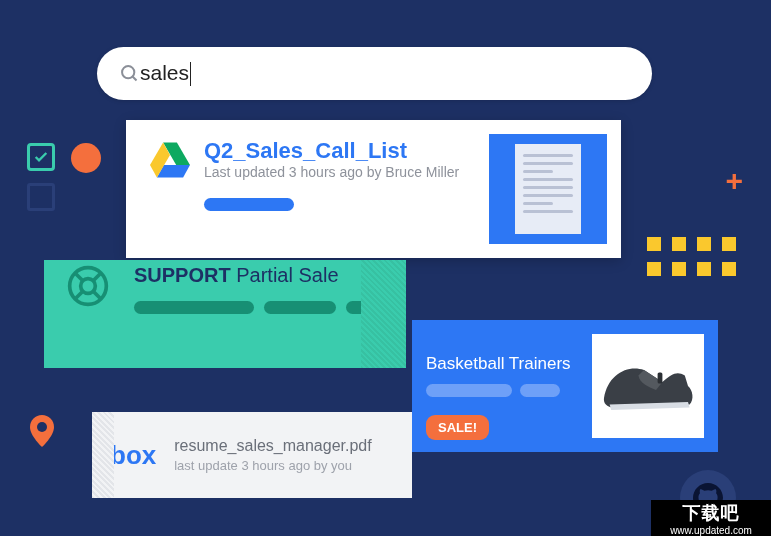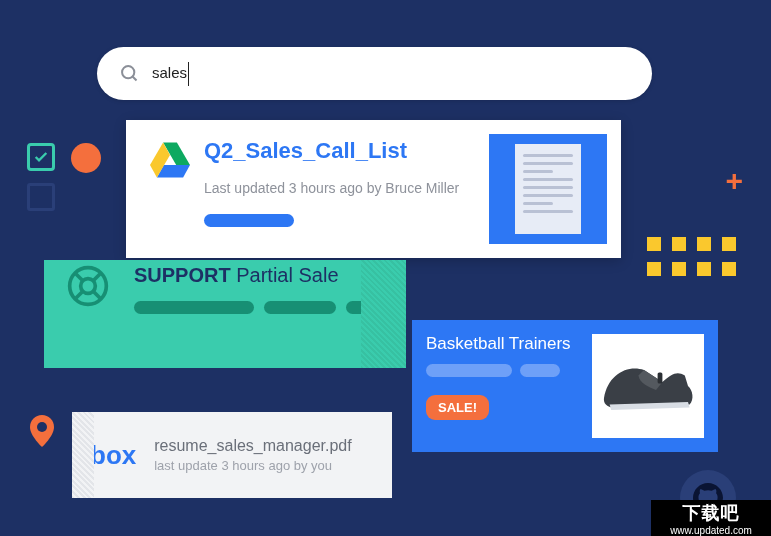--- a/index.html
+++ b/index.html
@@ -20,22 +20,21 @@
     height: 53px;
     background: #fff;
     border-radius: 27px;
     display: flex;
     align-items: center;
     padding: 0 22px;
     box-shadow: 0 1px 4px rgba(0,0,0,0.15);
   }
   .search-icon { color: #8b8f98; flex-shrink: 0; }
   .search-text {
-    margin-left: 12px;
-    font-size: 15px;
+    font-size: 21px;
     color: #222;
     position: relative;
   }
   .cursor {
     display: inline-block;
     width: 1px;
     height: 24px;
     background: #222;
     vertical-align: middle;
     margin-left: 1px;
@@ -88,21 +87,21 @@
     position: absolute; top: 120px; left: 126px;
     width: 495px; height: 138px;
     background:#fff; box-shadow:0 3px 12px rgba(0,0,0,0.2);
     display:flex;
   }
   .card-drive .left {
     padding: 22px 14px 0 24px;
   }
   .card-drive .main { flex:1; padding-top:18px; }
   .drive-title { color:#2d77f4; font-size:22px; font-weight:700; }
-  .drive-sub { color:#8e929b; font-size:14px; margin-top:16px; }
+  .drive-sub { color:#8e929b; font-size:14px; margin-top:0; }
   .pill { height:13px; border-radius:7px; }
   .drive-pill { width:90px; background:#2d77f4; margin-top:18px; }
   .card-drive .thumb {
     width:118px; margin:14px 14px 14px 0; background:#2d77f4;
     display:flex; align-items:center; justify-content:center;
   }
   .doc-mini {
     width:66px; height:90px; background:#e7ecf6;
     padding:10px 8px; display:flex; flex-direction:column; gap:5px;
   }
@@ -128,36 +127,36 @@
 
   
   .card-product {
     position:absolute; top:320px; left:412px;
     width:306px; height:132px;
     background:#2d77f4;
     padding:14px 14px;
     display:flex; gap:14px;
   }
   .card-product .info { flex:1; }
-  .prod-title { color:#fff; font-size:17px; font-weight:500; }
+  .prod-title { color:#fff; font-size:17px; font-weight:500;margin-top:20px; }
   .prod-sub { display:flex; gap:8px; margin-top:10px; }
   .prod-sub .pill{ background:#6ea0f8;} .pp1{width:86px;} .pp2{width:40px;}
   .sale-badge {
     display:inline-block; background:#f46f3d; color:#fff;
     font-size:13px; font-weight:700; padding:5px 12px; border-radius:9px;
     margin-top:18px;
   }
   .shoe-box {
     width:112px; height:104px; background:#fff;
     display:flex; align-items:center; justify-content:center;
   }
 
   
   .card-box {
-    position:absolute; top:412px; left:72px;
+    position:absolute; top:412px; left:92px;
     width:320px; height:86px;
     background:#f2f3f5;
     display:flex; align-items:center; padding:0 18px; gap:18px;
   }
   .box-logo { color:#2d77f4; font-size:26px; font-weight:700; }
   .box-title { color:#6a6f79; font-size:16px; }
   .box-sub { color:#9ea2ab; font-size:13px; margin-top:3px; }
   .box-noise {
     position:absolute; left:0; top:0; height:100%; width:22px;
     background: repeating-linear-gradient(45deg,#e3e5e9,#e3e5e9 2px,#f2f3f5 2px,#f2f3f5 4px);

